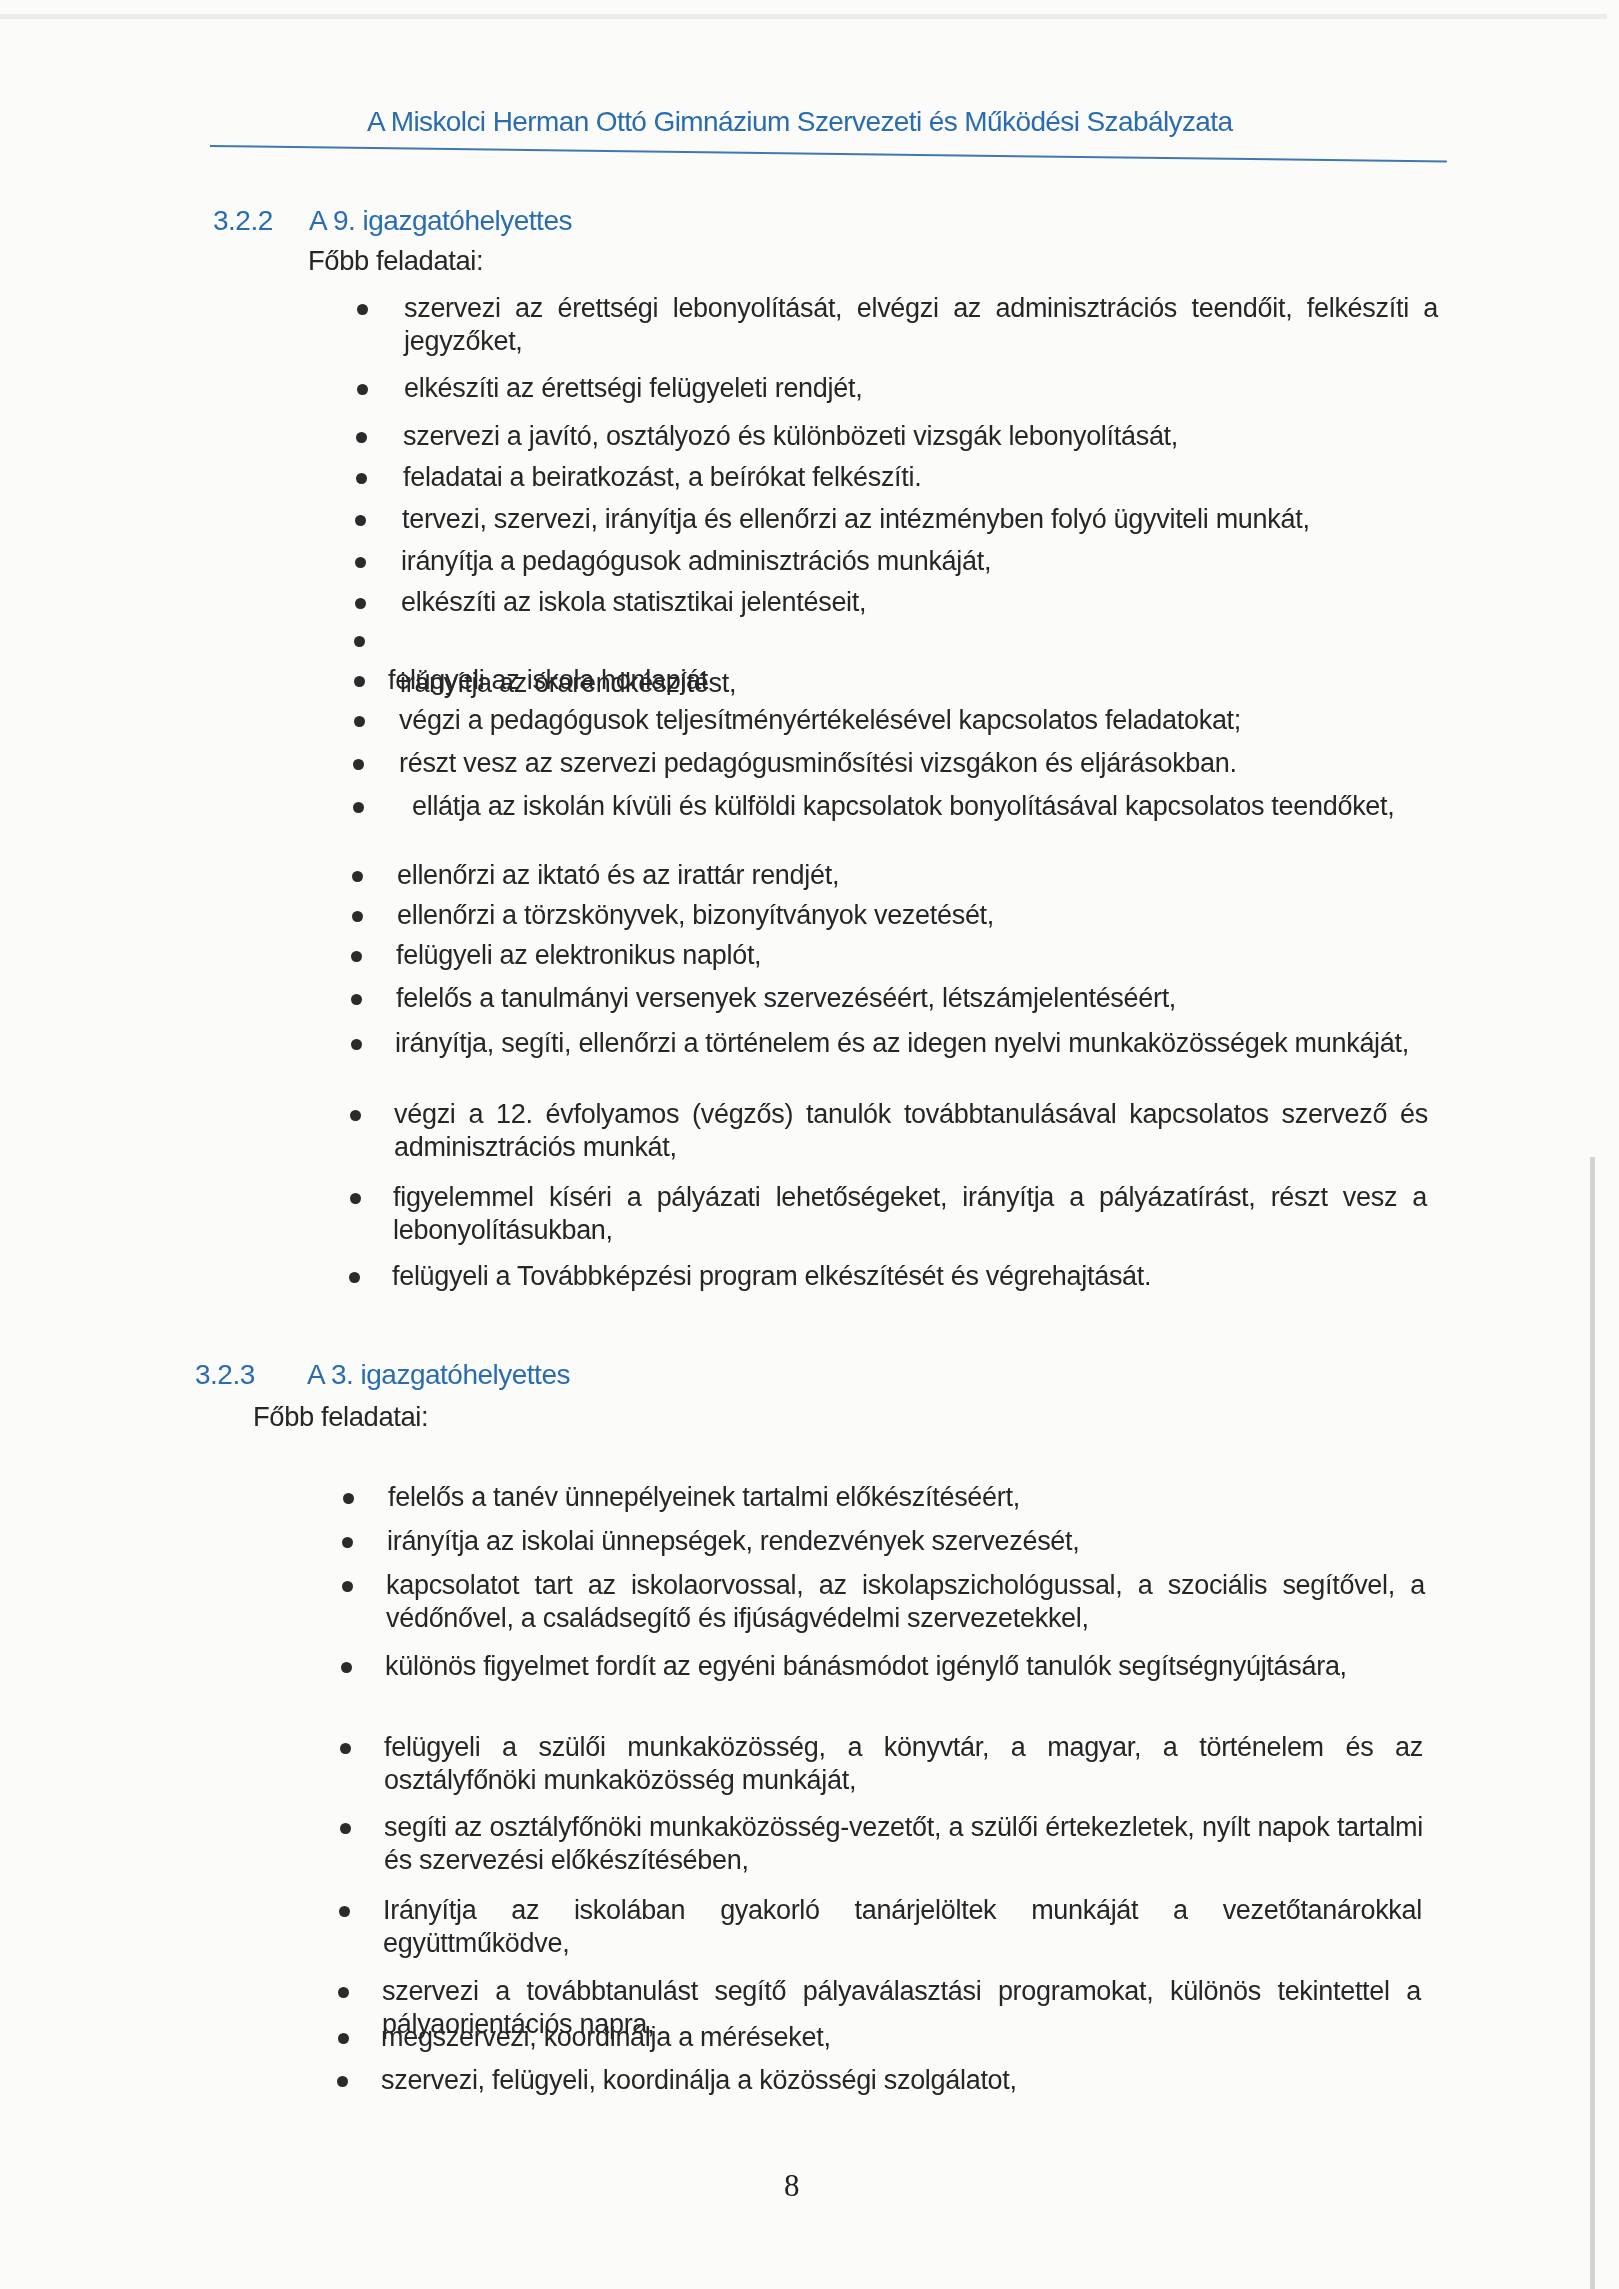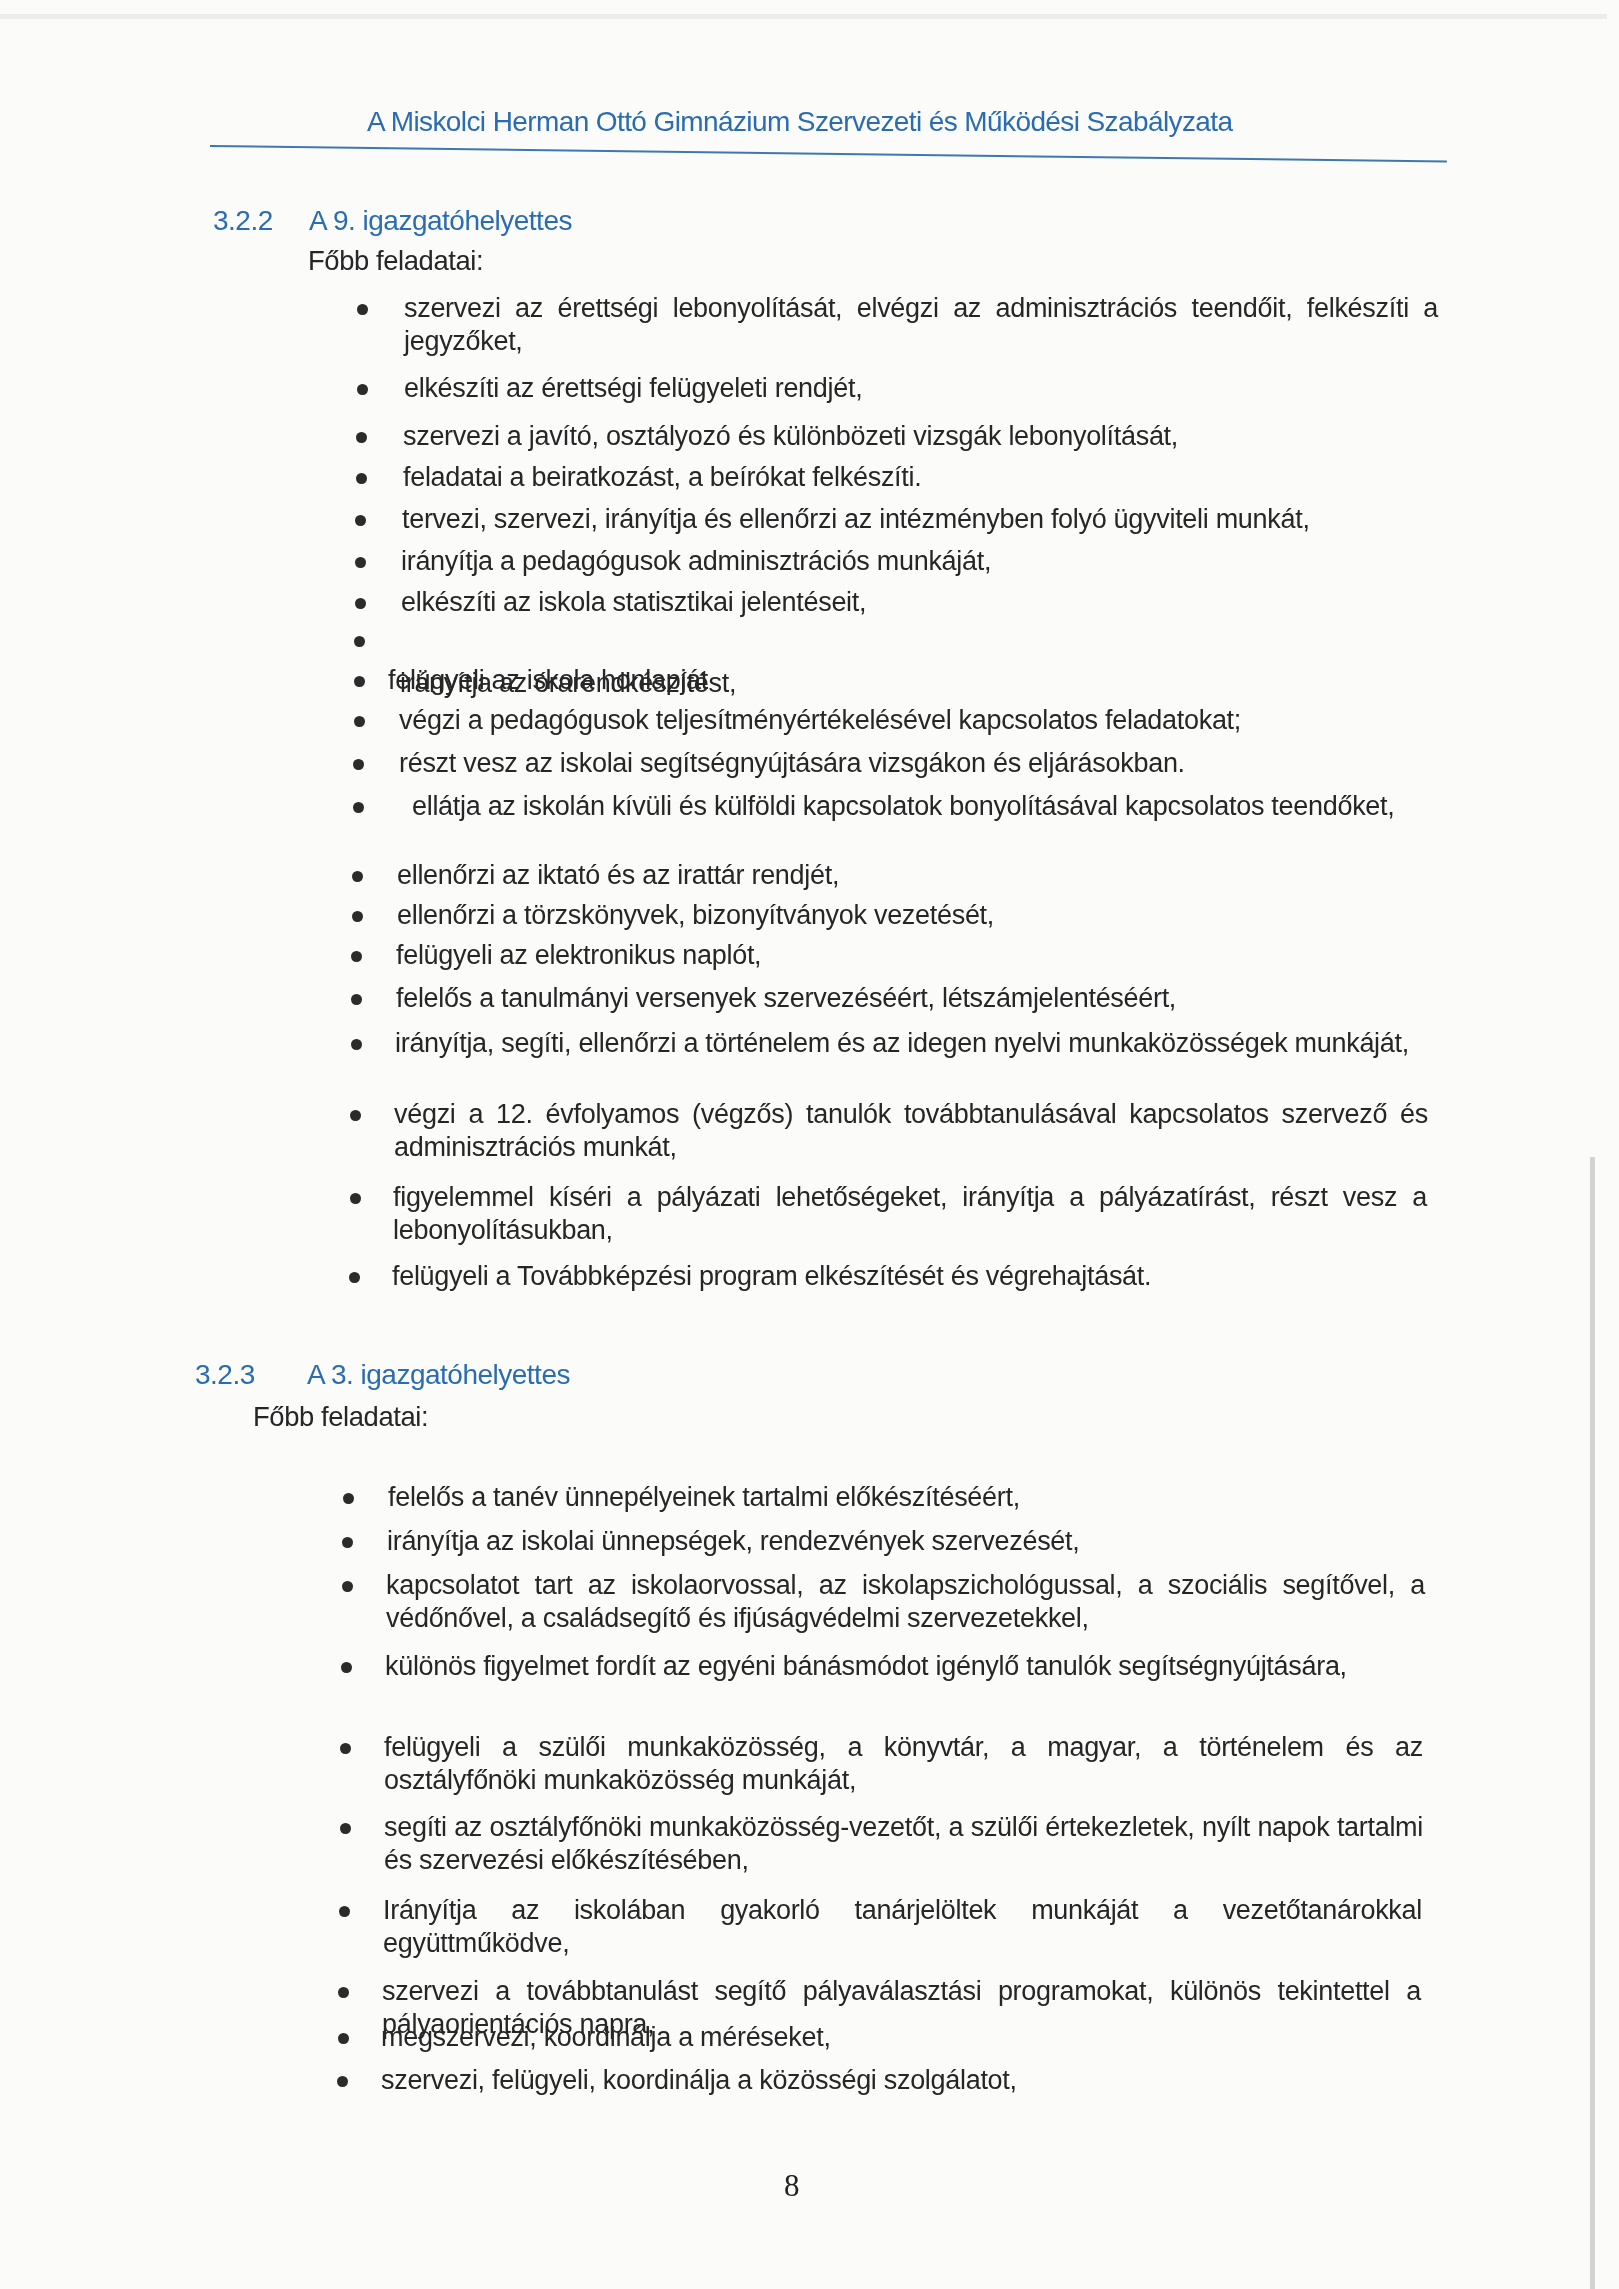--- a/index.html
+++ b/index.html
@@ -86,21 +86,21 @@
     <div class="item" style="top: 664px; left: 0px; width: 1568px;">
       <span class="bullet" style="left: 354px;"></span>
       <span class="text" style="left: 388px; width: 1034px; white-space: nowrap;">felügyeli az iskola honlapját</span>
     </div>
     <div class="item" style="top: 704px; left: 0px; width: 1568px;">
       <span class="bullet" style="left: 354px;"></span>
       <span class="text" style="left: 399px; width: 1034px; white-space: nowrap;">végzi a pedagógusok teljesítményértékelésével kapcsolatos feladatokat;</span>
     </div>
     <div class="item" style="top: 747px; left: 0px; width: 1568px;">
       <span class="bullet" style="left: 353px;"></span>
-      <span class="text" style="left: 399px; width: 1034px; white-space: nowrap;">részt vesz az iskolai segítségnyújtására vizsgákon és eljárásokban.</span>
+      <span class="text" style="left: 399px; width: 1034px; white-space: nowrap;">részt vesz az szervezi pedagógusminősítési vizsgákon és eljárásokban.</span>
     </div>
     <div class="item" style="top: 790px; left: 0px; width: 1568px;">
       <span class="bullet" style="left: 353px;"></span>
       <span class="text justify" style="left: 412px; width: 1034px;">ellátja az iskolán kívüli és külföldi kapcsolatok bonyolításával kapcsolatos teendőket,</span>
     </div>
     <div class="item" style="top: 859px; left: 0px; width: 1568px;">
       <span class="bullet" style="left: 352px;"></span>
       <span class="text" style="left: 397px; width: 1034px; white-space: nowrap;">ellenőrzi az iktató és az irattár rendjét,</span>
     </div>
     <div class="item" style="top: 899px; left: 0px; width: 1568px;">

